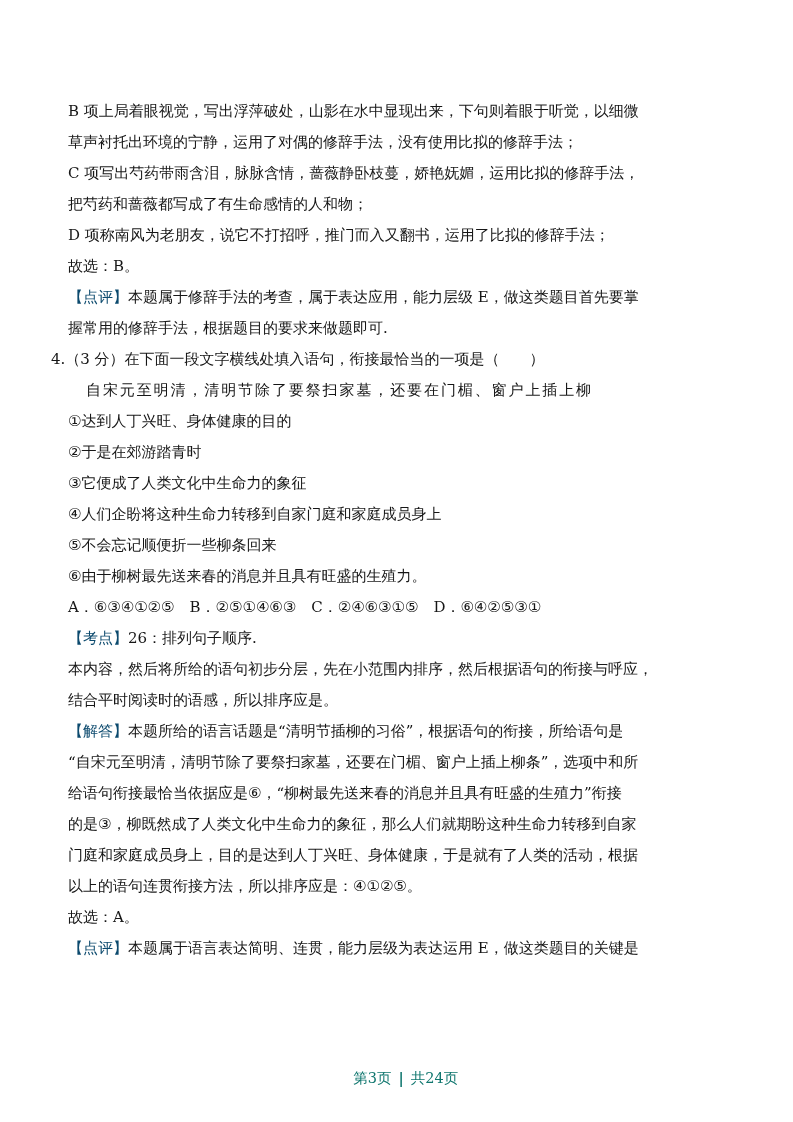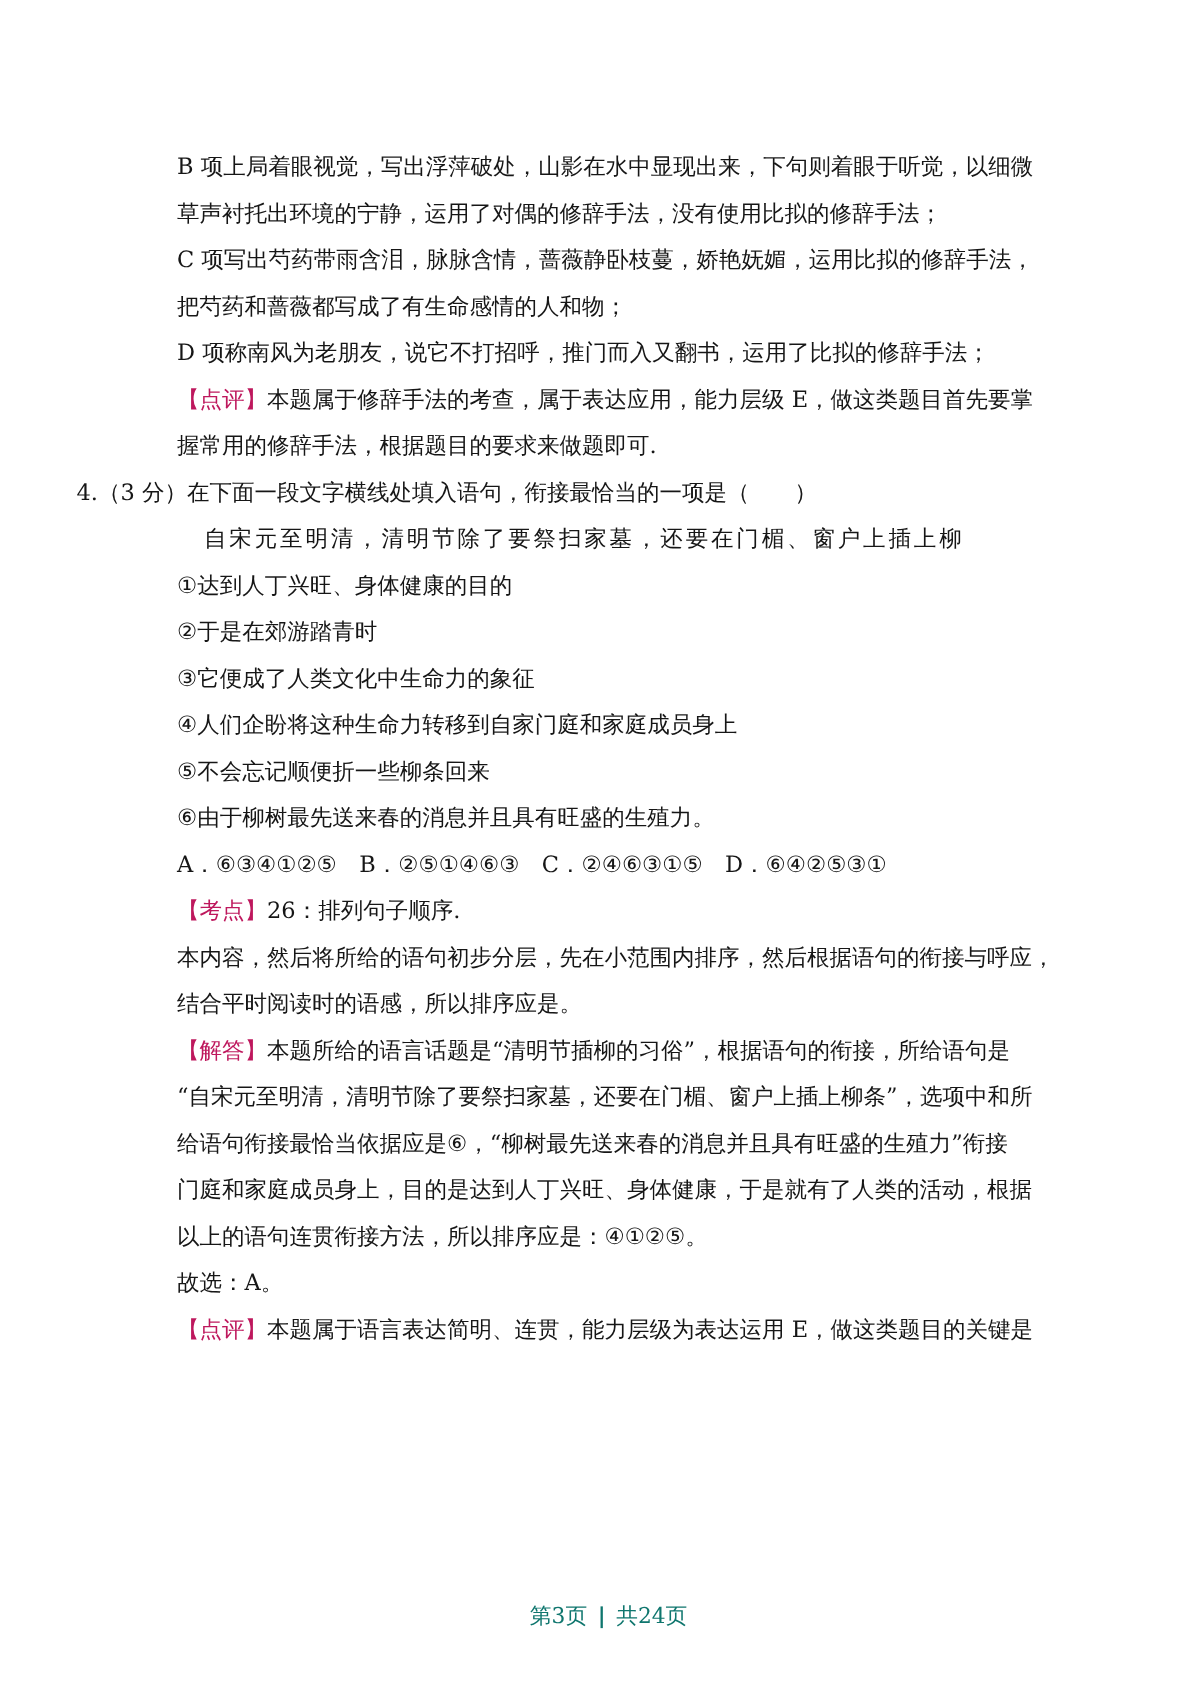--- a/index.html
+++ b/index.html
@@ -19,35 +19,35 @@
   }
   .doc-body {
     position: absolute;
     top: 96px;
     left: 0;
     width: 793px;
   }
   .line {
     height: 31px;
     line-height: 31px;
-    margin-left: 118px;
+    margin-left: 68px;
     width: 525px;
     white-space: pre;
     overflow: visible;
   }
   .line.hang {
     margin-left: 51px;
     width: 544px;
   }
   .line.quote-indent {
     text-indent: 18px;
     letter-spacing: 1.9px;
   }
   .label {
-    color: #be185d;
+    color: #0c4a6e;
   }
   .footer {
     position: absolute;
     top: 1031px;
     left: 0;
     width: 793px;
     height: 31px;
     line-height: 31px;
     text-align: center;
     font-size: 14.5px;
@@ -63,37 +63,39 @@
 <body>
 
 <div class="page">
 
   <div class="doc-body" id="doc-body">
       <div class="line body"><span>B 项上局着眼视觉，写出浮萍破处，山影在水中显现出来，下句则着眼于听觉，以细微</span></div>
       <div class="line body"><span>草声衬托出环境的宁静，运用了对偶的修辞手法，没有使用比拟的修辞手法；</span></div>
       <div class="line body"><span>C 项写出芍药带雨含泪，脉脉含情，蔷薇静卧枝蔓，娇艳妩媚，运用比拟的修辞手法，</span></div>
       <div class="line body"><span>把芍药和蔷薇都写成了有生命感情的人和物；</span></div>
       <div class="line body"><span>D 项称南风为老朋友，说它不打招呼，推门而入又翻书，运用了比拟的修辞手法；</span></div>
+      <div class="line body"><span>故选：B。</span></div>
       <div class="line body"><span class="label">【点评】</span><span>本题属于修辞手法的考查，属于表达应用，能力层级 E，做这类题目首先要掌</span></div>
       <div class="line body"><span>握常用的修辞手法，根据题目的要求来做题即可.</span></div>
       <div class="line hang"><span>4.（3 分）在下面一段文字横线处填入语句，衔接最恰当的一项是（　　）</span></div>
       <div class="line quote-indent"><span>自宋元至明清，清明节除了要祭扫家墓，还要在门楣、窗户上插上柳</span></div>
       <div class="line body"><span>①达到人丁兴旺、身体健康的目的</span></div>
       <div class="line body"><span>②于是在郊游踏青时</span></div>
       <div class="line body"><span>③它便成了人类文化中生命力的象征</span></div>
       <div class="line body"><span>④人们企盼将这种生命力转移到自家门庭和家庭成员身上</span></div>
       <div class="line body"><span>⑤不会忘记顺便折一些柳条回来</span></div>
       <div class="line body"><span>⑥由于柳树最先送来春的消息并且具有旺盛的生殖力。</span></div>
       <div class="line body"><span>A．⑥③④①②⑤　B．②⑤①④⑥③　C．②④⑥③①⑤　D．⑥④②⑤③①</span></div>
       <div class="line body"><span class="label">【考点】</span><span>26：排列句子顺序.</span></div>
       <div class="line body"><span>本内容，然后将所给的语句初步分层，先在小范围内排序，然后根据语句的衔接与呼应，</span></div>
       <div class="line body"><span>结合平时阅读时的语感，所以排序应是。</span></div>
       <div class="line body"><span class="label">【解答】</span><span>本题所给的语言话题是“清明节插柳的习俗”，根据语句的衔接，所给语句是</span></div>
       <div class="line body"><span>“自宋元至明清，清明节除了要祭扫家墓，还要在门楣、窗户上插上柳条”，选项中和所</span></div>
       <div class="line body"><span>给语句衔接最恰当依据应是⑥，“柳树最先送来春的消息并且具有旺盛的生殖力”衔接</span></div>
+      <div class="line body"><span>的是③，柳既然成了人类文化中生命力的象征，那么人们就期盼这种生命力转移到自家</span></div>
       <div class="line body"><span>门庭和家庭成员身上，目的是达到人丁兴旺、身体健康，于是就有了人类的活动，根据</span></div>
       <div class="line body"><span>以上的语句连贯衔接方法，所以排序应是：④①②⑤。</span></div>
       <div class="line body"><span>故选：A。</span></div>
       <div class="line body"><span class="label">【点评】</span><span>本题属于语言表达简明、连贯，能力层级为表达运用 E，做这类题目的关键是</span></div>
     </div>
 
   <div class="footer">
     <span>第3页</span><span class="sep">|</span><span>共24页</span>
   </div>
 

